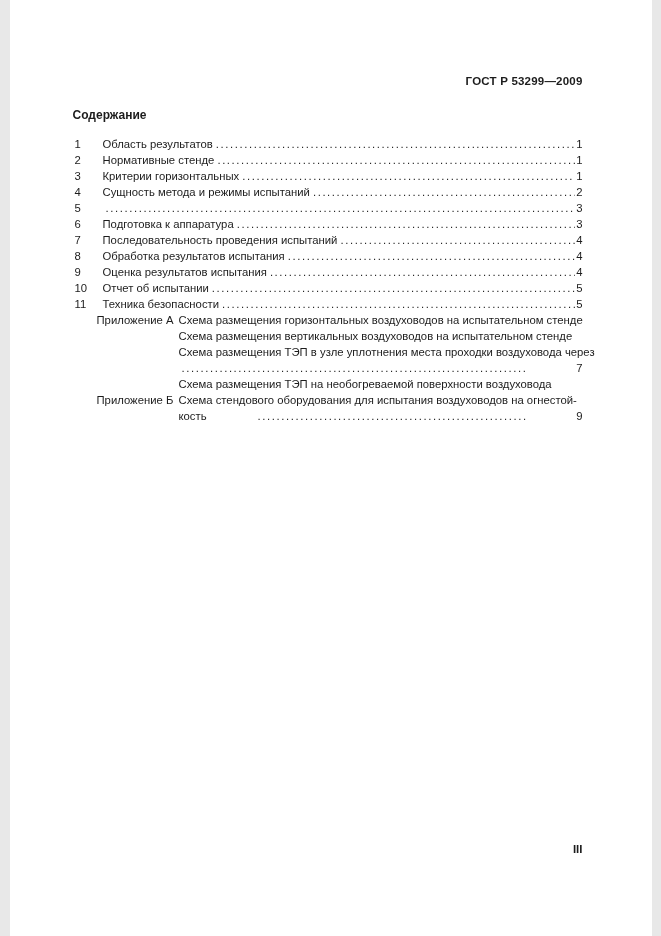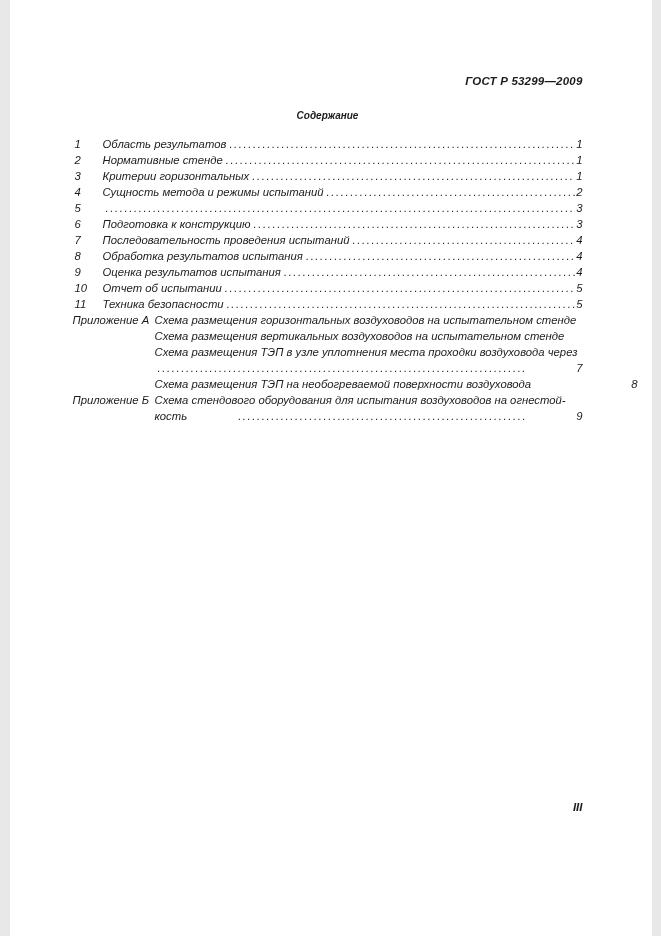--- a/index.html
+++ b/index.html
@@ -11,33 +11,32 @@
   .page {
     position: relative;
     width: 642px;
     height: 936px;
     margin: 0 auto;
     background: #ffffff;
     color: #1c1c1c;
     box-sizing: border-box;
     padding: 74px 69px 8px 63px;
     overflow: hidden;
-    font-style: italic;
   }
   .doc-header {
     text-align: right;
     font-weight: bold;
     font-size: 11.5px;
     line-height: 14px;
     letter-spacing: 0.2px;
   }
   .doc-title {
-    text-align: center;
+    text-align: left;
     font-weight: bold;
-    font-size: 10px;
+    font-size: 12px;
     line-height: 15px;
     margin: 20px 0 13px 0;
   }
   .toc-row {
     display: flex;
     align-items: baseline;
     font-size: 11.3px;
     line-height: 16px;
   }
   .toc-num {
@@ -63,36 +62,37 @@
     flex: 0 0 auto;
   }
   .app-row {
     display: flex;
     font-size: 11.3px;
     line-height: 16px;
   }
   .app-label {
     flex: 0 0 82px;
     white-space: nowrap;
+    margin-left: 24px;
   }
   .app-content {
     flex: 1 1 auto;
     min-width: 0;
   }
   .app-line {
     display: flex;
     align-items: baseline;
     gap: 48px;
   }
   .app-line .toc-title {
     white-space: nowrap;
   }
   .folio {
     position: absolute;
-    top: 801px;
+    top: 843px;
     right: 69px;
     font-weight: bold;
     font-size: 11.5px;
     line-height: 13px;
   }
 </style>
 </head>
 <body>
 
 <div class="page">
@@ -132,21 +132,21 @@
     </div>
 
     <div class="toc-row">
       <span class="toc-num">5</span>
       <span class="dots"></span>
       <span class="toc-page">3</span>
     </div>
 
     <div class="toc-row">
       <span class="toc-num">6</span>
-      <span class="toc-title">Подготовка к конструкцию</span>
+      <span class="toc-title">Подготовка к аппаратура</span>
       <span class="dots"></span>
       <span class="toc-page">3</span>
     </div>
 
     <div class="toc-row">
       <span class="toc-num">7</span>
       <span class="toc-title">Последовательность проведения испытаний</span>
       <span class="dots"></span>
       <span class="toc-page">4</span>
     </div>

